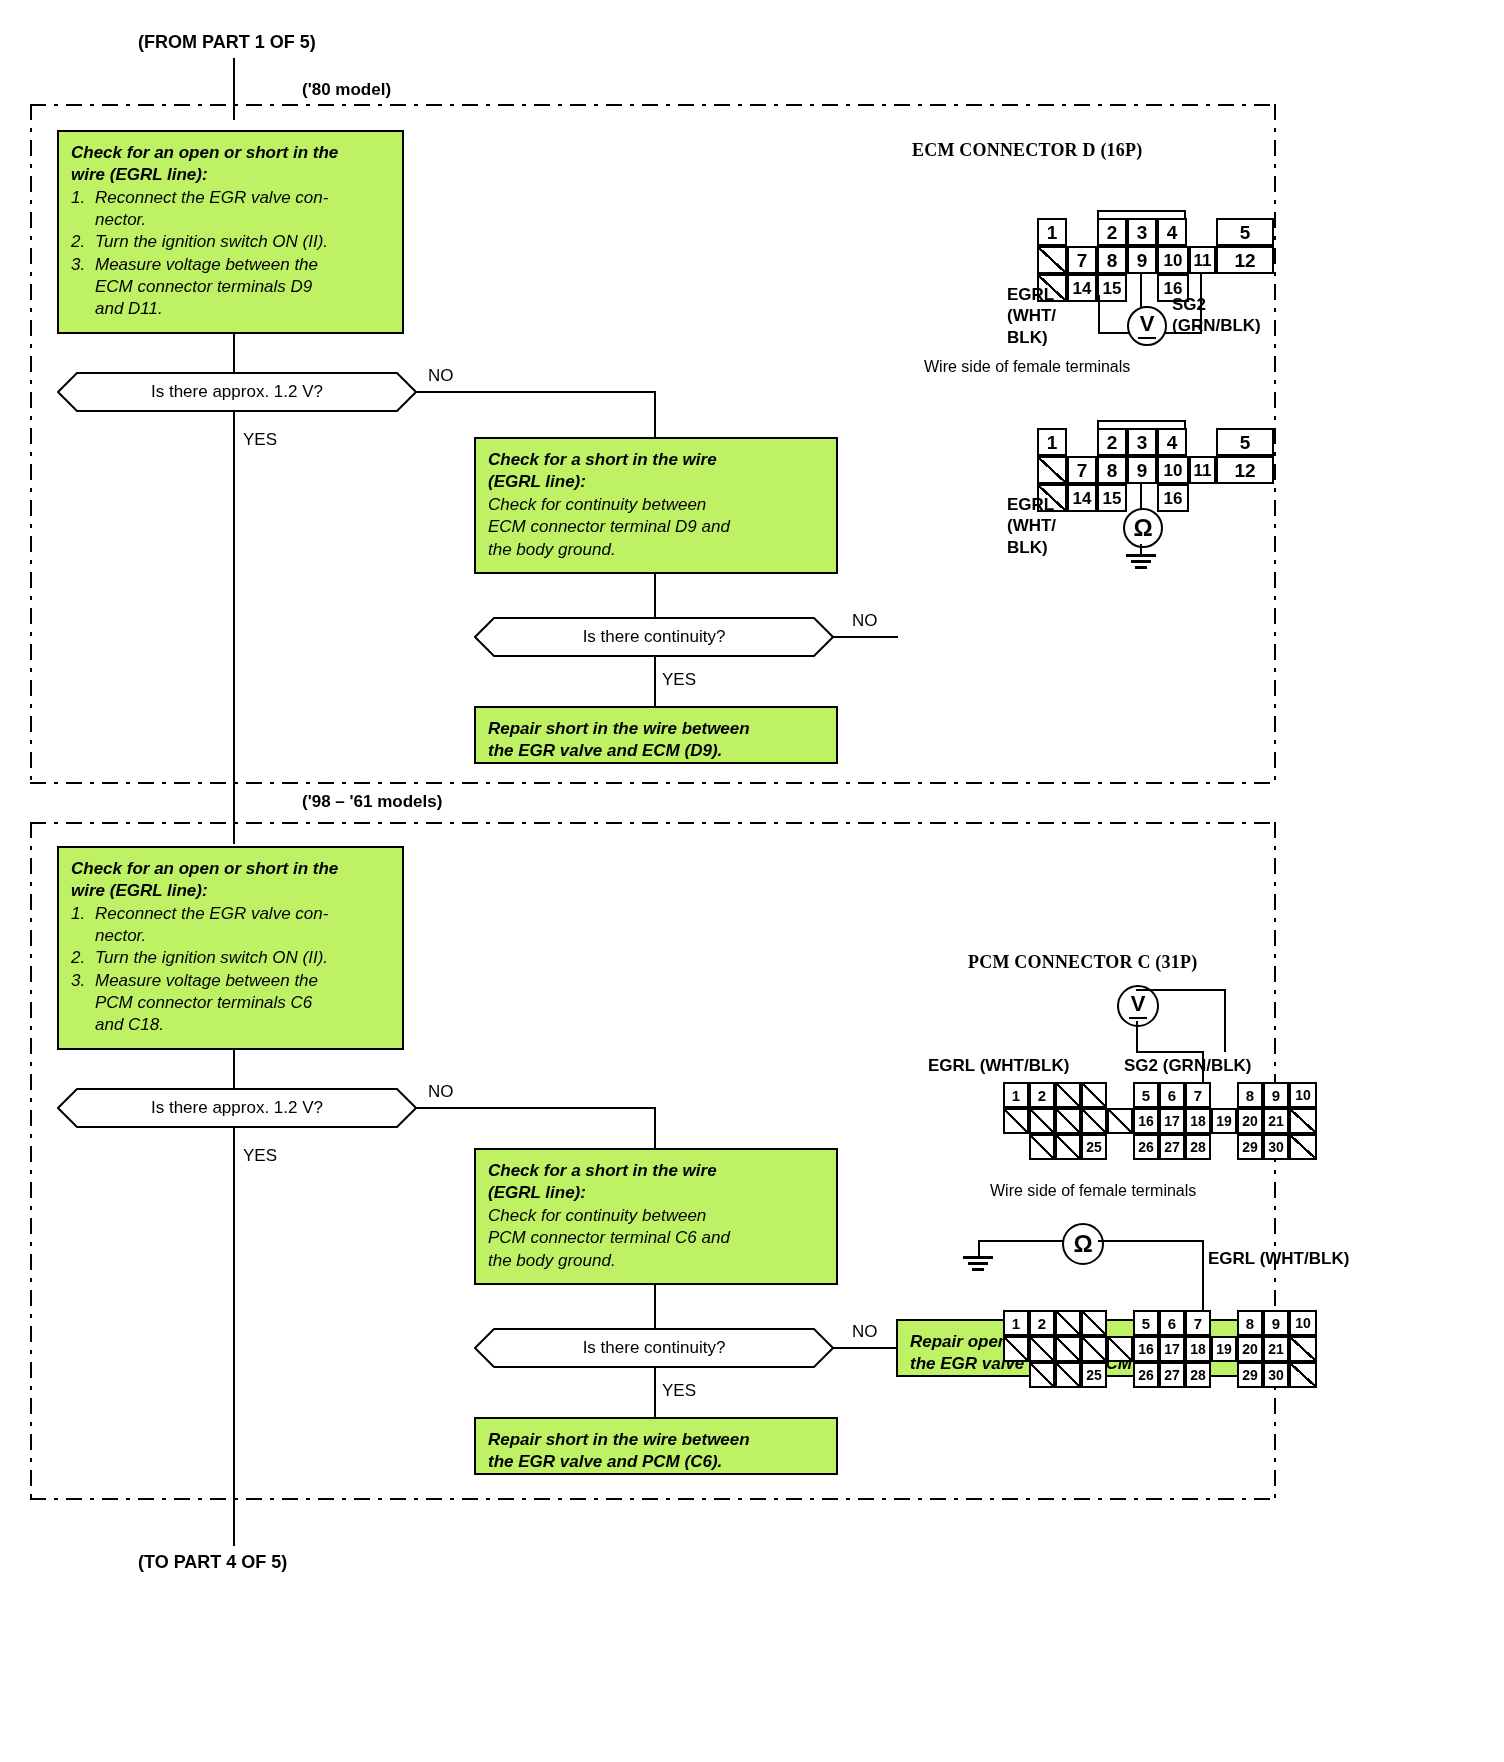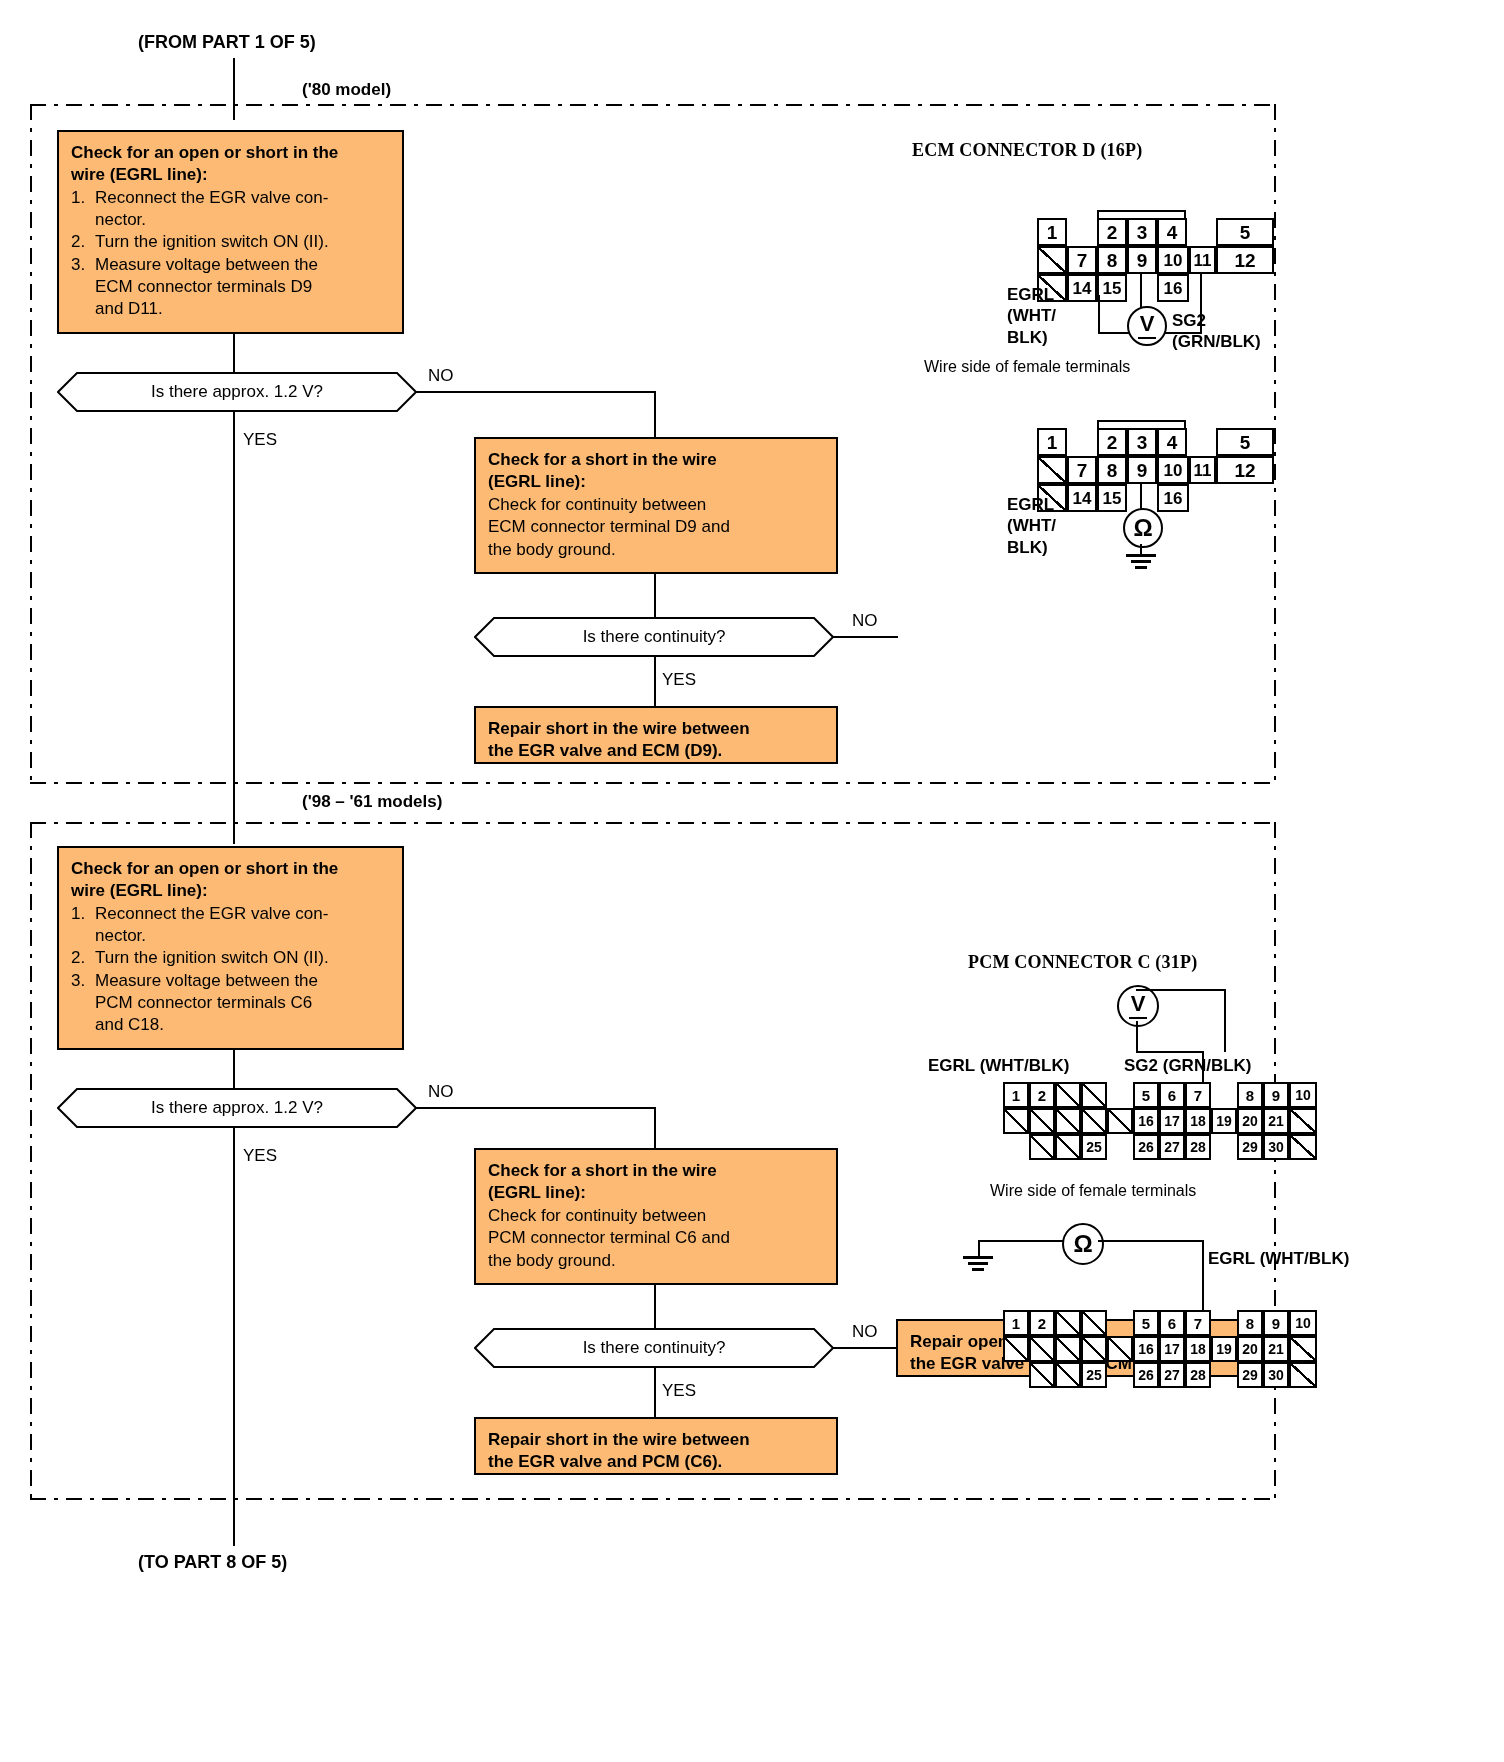--- a/index.html
+++ b/index.html
@@ -15,23 +15,24 @@
     overflow:hidden;
     background:#fff;
   }
   .abs{position:absolute;}
   .txt{white-space:pre-wrap;line-height:1.30;}
   .b{font-weight:bold;}
 
   
   .box{
     border:2px solid #000;
-    background:#fdba74;
+    background:#bef264;
     box-sizing:border-box;
     padding:10px 12px;
+    font-style:italic;
   }
   .dd{
     background-image:repeating-linear-gradient(to right,#000 0 16px,transparent 16px 24px,#000 24px 28px,transparent 28px 36px);
     height:2px;
   }
   .ddv{
     background-image:repeating-linear-gradient(to bottom,#000 0 16px,transparent 16px 24px,#000 24px 28px,transparent 28px 36px);
     width:2px;
   }
 
@@ -214,21 +215,21 @@
   <div class="abs ln-h" style="left:1159px;top:332px;width:43px;"></div>
 
   <div class="meter" style="left:1127px;top:306px;width:36px;height:36px;">
     <span class="gl">V</span>
     <span class="bar"></span>
   </div>
 
   <div class="abs lbl-b txt" style="left:1007px;top:284px;">EGRL
 (WHT/
 BLK)</div>
-  <div class="abs lbl-b txt" style="left:1172px;top:294px;margin-top:16px;">SG2
+  <div class="abs lbl-b txt" style="left:1172px;top:294px;">SG2
 (GRN/BLK)</div>
 
   <div class="abs caption" style="left:924px;top:358px;">Wire side of female terminals</div>
 
   <div class="abs" style="left:1097px;top:420px;width:89px;height:8px;border:2px solid #000;border-bottom:none;box-sizing:border-box;"></div>
 
   <div class="pin" style="left:1037px;top:428px;width:30px;height:28px;">1</div>
   <div class="pin" style="left:1097px;top:428px;width:30px;height:28px;">2</div>
   <div class="pin" style="left:1127px;top:428px;width:30px;height:28px;">3</div>
   <div class="pin" style="left:1157px;top:428px;width:30px;height:28px;">4</div>
@@ -429,15 +430,15 @@
   <div class="pin blank" style="left:1055px;top:1362px;width:26px;height:26px;"></div>
   <div class="pin" style="left:1081px;top:1362px;width:26px;height:26px;font-size:14px;">25</div>
   <div class="pin" style="left:1133px;top:1362px;width:26px;height:26px;font-size:14px;">26</div>
   <div class="pin" style="left:1159px;top:1362px;width:26px;height:26px;font-size:14px;">27</div>
   <div class="pin" style="left:1185px;top:1362px;width:26px;height:26px;font-size:14px;">28</div>
   <div class="pin" style="left:1237px;top:1362px;width:26px;height:26px;font-size:14px;">29</div>
   <div class="pin" style="left:1263px;top:1362px;width:26px;height:26px;font-size:14px;">30</div>
   <div class="pin blank" style="left:1289px;top:1362px;width:28px;height:26px;"></div>
 
   <div class="abs ln-v" style="left:233px;top:1500px;height:46px;"></div>
-  <div class="abs partlbl" style="left:138px;top:1552px;">(TO PART 8 OF 5)</div>
+  <div class="abs partlbl" style="left:138px;top:1552px;">(TO PART 4 OF 5)</div>
 
 </div>
 
 </body></html>

